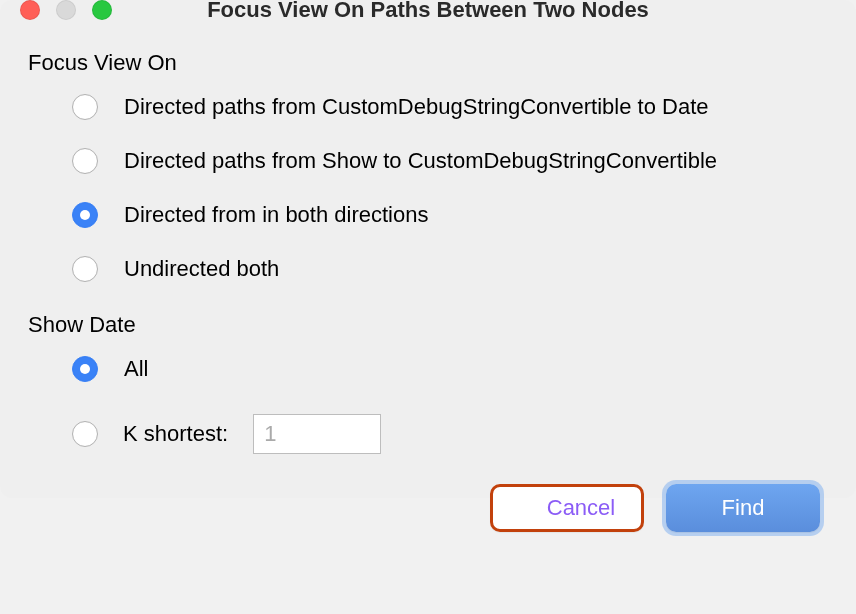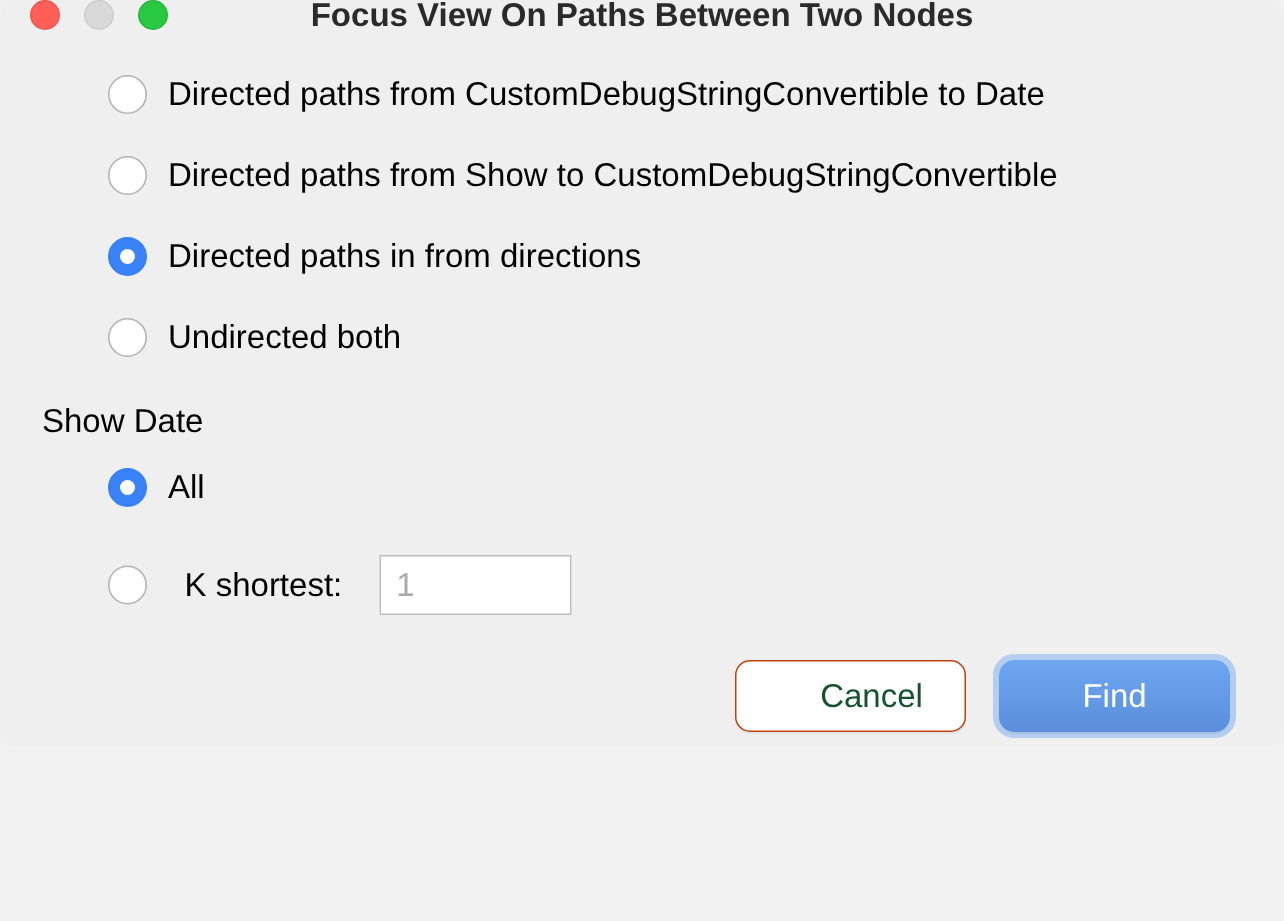--- a/index.html
+++ b/index.html
@@ -67,21 +67,21 @@
     .radio-group {
       display: flex;
       flex-direction: column;
       gap: 28px;
       margin-left: 44px;
       margin-bottom: 30px;
     }
     .radio-row {
       display: flex;
       align-items: flex-end;
-      gap: 14px;
+      gap: 26px;
     }
     .radio {
       width: 26px;
       height: 26px;
       border-radius: 50%;
       border: 1.5px solid #b2b2b2;
       background: #fff;
       display: flex;
       align-items: center;
       justify-content: center;
@@ -130,22 +130,22 @@
       height: 48px;
       border-radius: 10px;
       font-size: 22px;
       display: flex;
       align-items: center;
       justify-content: center;
       cursor: pointer;
     }
     .btn-secondary {
       background: #fff;
-      border: 1px solid #c2410c;
-      color: #14532d;
+      border: 3px solid #c2410c;
+      color: #8b5cf6;
       box-shadow: 0 1px 1px rgba(0,0,0,0.05);
       padding-left: 28px;
     }
     .btn-primary {
       background: linear-gradient(to bottom, #6ea6f0, #5a8edc);
       border: none;
       color: #fff;
       box-shadow: 0 0 0 4px rgba(110,166,240,0.45), 0 1px 1px rgba(0,0,0,0.1);
     }
   </style>
@@ -157,32 +157,33 @@
     <div class="traffic-lights">
       <div class="traffic-light red"></div>
       <div class="traffic-light yellow"></div>
       <div class="traffic-light green"></div>
     </div>
     <div class="window-title">Focus View On Paths Between Two Nodes</div>
   </div>
 
   <div class="content">
 
+    <div class="section-label">Focus View On</div>
     <div class="radio-group">
       <div class="radio-row">
         <div class="radio"></div>
         <div class="radio-label">Directed paths from CustomDebugStringConvertible to Date</div>
       </div>
       <div class="radio-row">
         <div class="radio"></div>
         <div class="radio-label">Directed paths from Show to CustomDebugStringConvertible</div>
       </div>
       <div class="radio-row">
         <div class="radio selected"></div>
-        <div class="radio-label">Directed paths in from directions</div>
+        <div class="radio-label">Directed from in both directions</div>
       </div>
       <div class="radio-row">
         <div class="radio"></div>
         <div class="radio-label">Undirected both</div>
       </div>
     </div>
 
     <div class="section-label">Show Date</div>
     <div class="radio-group" style="gap:32px;">
       <div class="radio-row">

